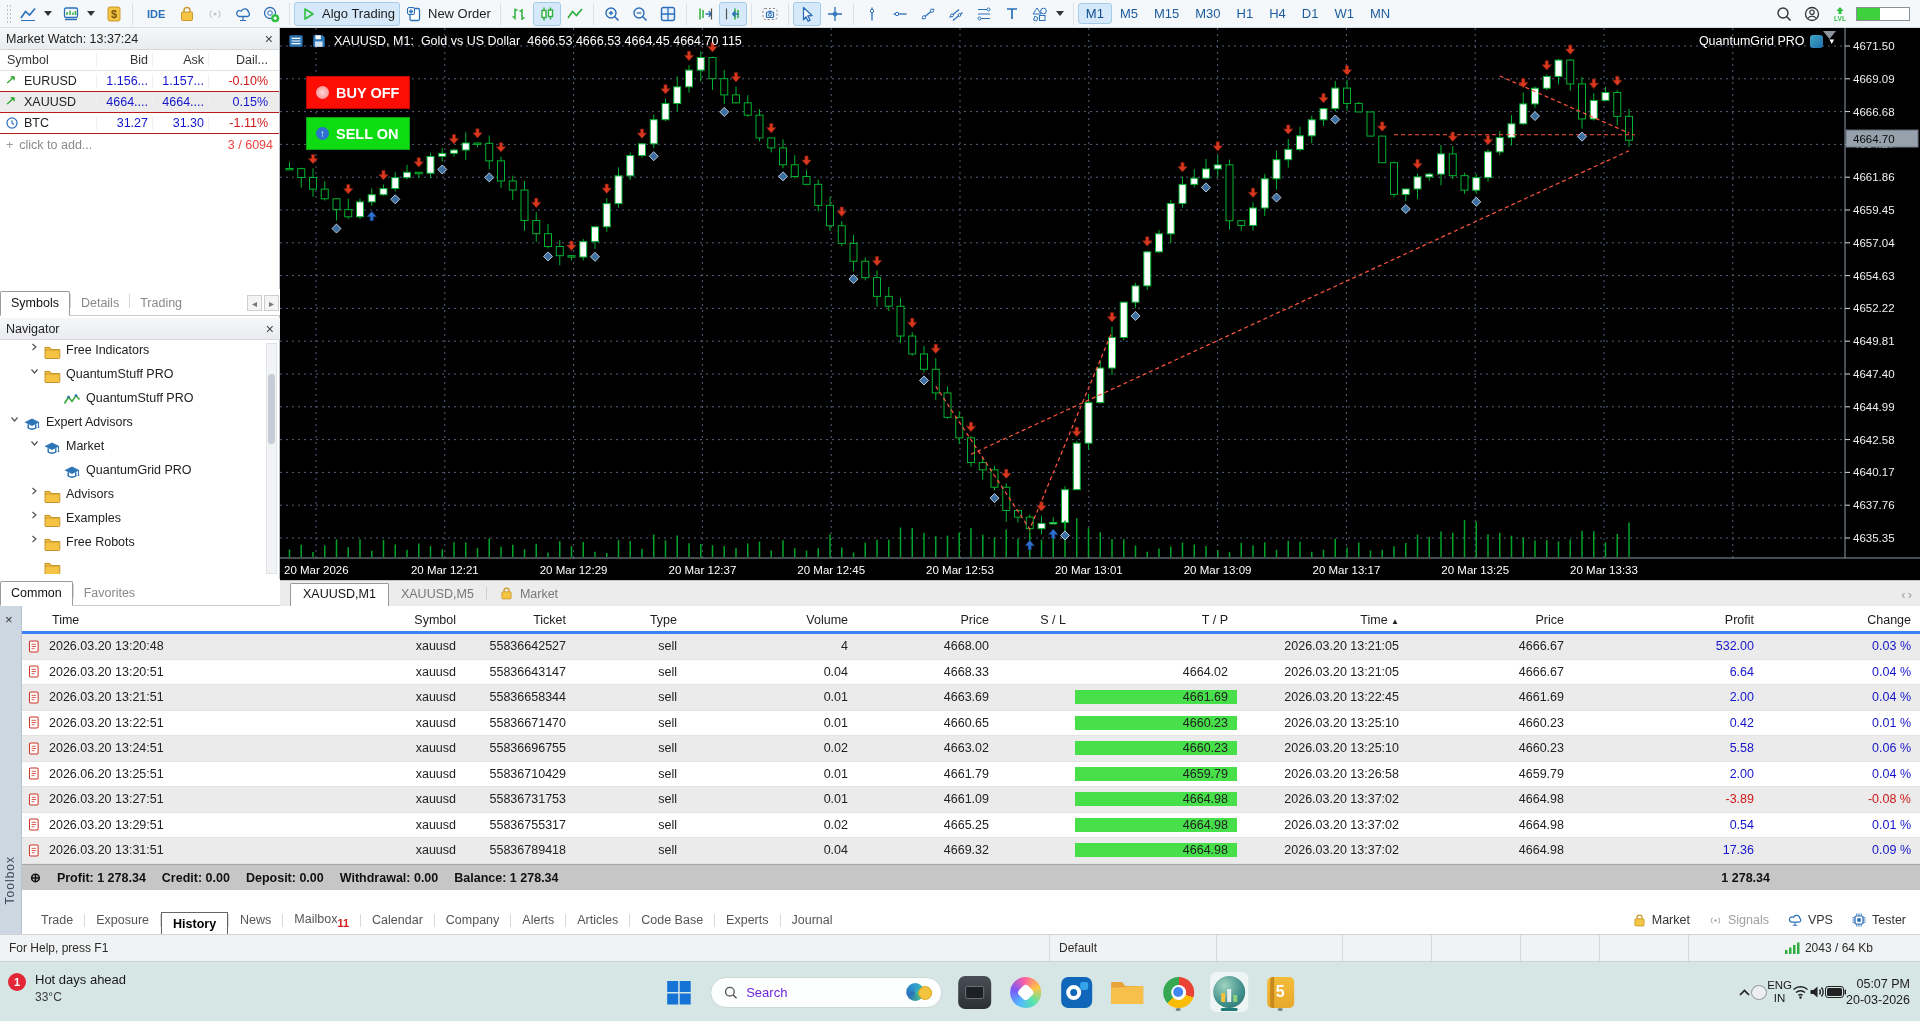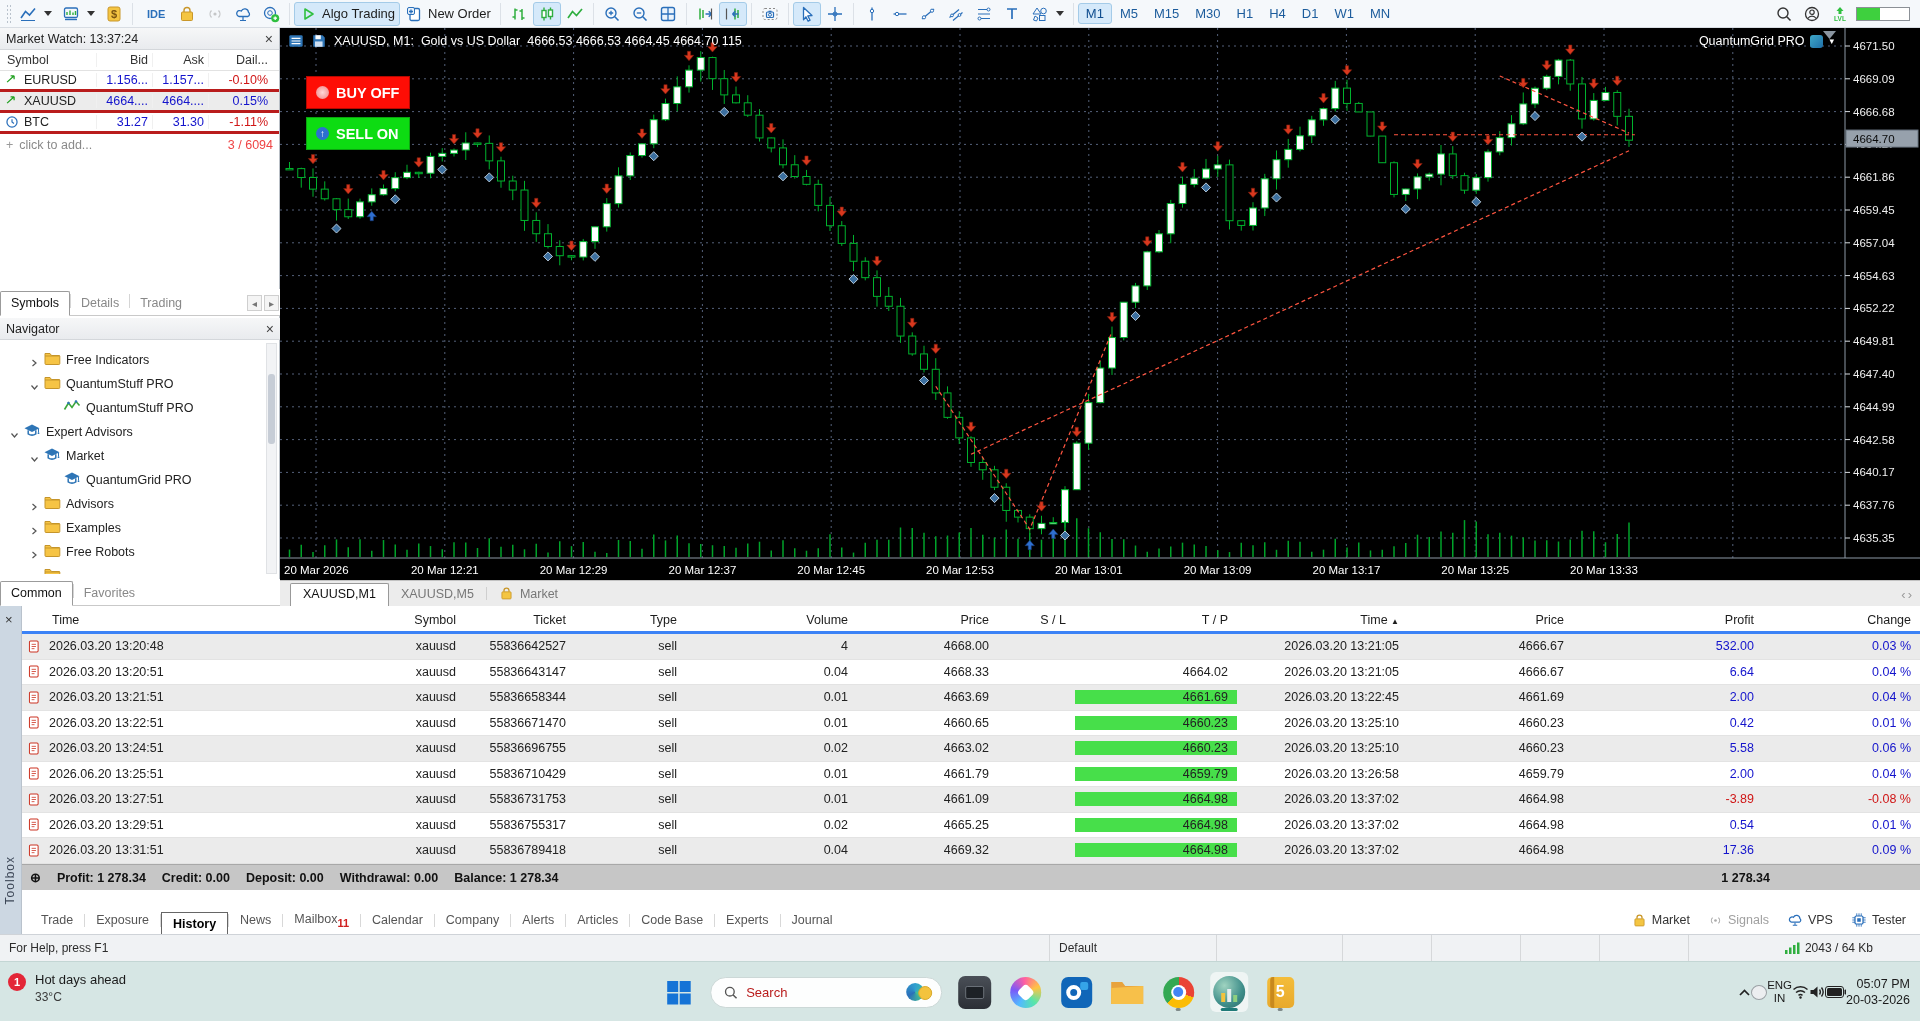--- a/index.html
+++ b/index.html
@@ -21,36 +21,36 @@
 .tb-tf{font-size:13px;color:#1c5c9c;padding:2px 7px;border-radius:3px;border:1px solid transparent}
 .tb-tf.active{background:#d5e9fa;border-color:#a4cbe8;color:#0f4d8f}
 #tb-progress{width:54px;height:14px;border:1px solid #8b9096;background:#fff;margin:0 6px 0 2px}
 #tb-progress>div{height:100%;background:#3ed03e}
 
 
 #left-panel{position:absolute;left:0;top:28px;width:280px;height:578px;background:#fff;border-right:1px solid #b9bfc6}
 .panel-head{height:22px;background:linear-gradient(#f6f7f8,#e9ebee);border-bottom:1px solid #d4d7db;display:flex;align-items:center;padding:0 6px;font-size:12.5px;color:#222}
 .panel-head .x{margin-left:auto;font-size:14px;color:#444;line-height:1;cursor:default}
 #mw-table{font-size:12.5px}
-.mw-row{display:flex;height:21px;align-items:center;border-bottom:3px solid #b91c1c}
+.mw-row{display:flex;height:21px;align-items:center;border-bottom:1px solid #b91c1c}
 .mw-row.head{color:#333;border-bottom:1px solid #e2e2e2}
 .mw-row.sel{background:#ececec}
 .mw-c0{width:96px;display:flex;align-items:center;gap:5px;padding-left:5px}
 .mw-c1,.mw-c2{width:56px;text-align:right;padding-right:4px;border-left:1px solid #f0f0f0}
 .mw-c3{width:66px;text-align:right;padding-right:6px;border-left:1px solid #f0f0f0}
 .blue{color:#1414cc}.red{color:#d01616}
 #mw-add{display:flex;align-items:center;height:21px;color:#8a8a8a;padding:0 6px;font-size:12.5px}
 #mw-add .cnt{margin-left:auto;color:#ef4444}
 .tabstrip{position:absolute;left:0;width:280px;height:27px;border-bottom:1px solid #c9c9c9;display:flex;align-items:flex-end;background:#fff}
 .mtab{padding:4px 10px 5px;font-size:12.5px;color:#888;position:relative}
 .mtab.active{color:#111;border:1px solid #9b9b9b;border-bottom:1px solid #fff;background:#fff;margin-bottom:-1px;border-radius:2px 2px 0 0}
 .mtab-sep{width:1px;height:14px;background:#d5d5d5;margin:0 0 7px}
 .mini-arr{width:15px;height:16px;border:1px solid #cfcfcf;background:#f4f4f4;color:#777;font-size:10px;display:flex;align-items:center;justify-content:center;margin:0 1px 4px}
 #nav-tree{position:absolute;left:0;top:315px;width:268px;height:231px;overflow:hidden;font-size:12.5px}
-.tree-row{display:flex;align-items:flex-end;height:24px;white-space:nowrap}
+.tree-row{display:flex;align-items:flex-start;height:24px;white-space:nowrap}
 .tree-exp{width:12px;display:flex;justify-content:center}
 .tree-ic{margin:0 5px 0 3px;flex:none}
 #nav-scroll{position:absolute;right:2px;top:315px;width:11px;height:231px;background:#f2f3f5;border:1px solid #e0e2e5}
 #nav-scroll .thumb{position:absolute;left:1px;top:30px;width:7px;height:70px;background:#c7cdd6;border-radius:3px}
 
 
 #chart-area{position:absolute;left:280px;top:28px;width:1640px;height:552px;background:#000}
 #chart-ohlc{position:absolute;left:8px;top:5px;display:flex;align-items:center;gap:7px;color:#fff;font-size:12.5px;white-space:nowrap}
 #buy-btn,#sell-btn{position:absolute;left:26px;width:104px;height:33px;display:flex;align-items:center;gap:7px;padding:0 9px;color:#fff;font-weight:bold;font-size:14.5px;cursor:default}
 #buy-btn{top:48px;background:#fe0d05;border:1px solid #b50800}
@@ -96,21 +96,21 @@
 #taskbar{position:absolute;left:0;top:961px;width:1920px;height:60px;background:#d6e6e4;border-top:1px solid #c3d6d4}
 #tb-weather{position:absolute;left:8px;top:10px;display:flex;gap:9px;align-items:flex-start}
 #tb-weather .badge{width:18px;height:18px;border-radius:50%;background:#e32637;color:#fff;font-size:11px;font-weight:bold;display:flex;align-items:center;justify-content:center;margin-top:1px}
 #tb-weather .l1{font-size:13px;color:#1b1b1b}
 #tb-weather .l2{font-size:12px;color:#3a3a3a;margin-top:3px}
 #tb-center{position:absolute;left:50%;top:0;height:60px;transform:translateX(-47%);display:flex;align-items:center;gap:13px}
 .tk-app{width:38px;height:40px;border-radius:6px;display:flex;align-items:center;justify-content:center;position:relative}
 .tk-app.running:after{content:"";position:absolute;bottom:1px;left:50%;transform:translateX(-50%);width:5px;height:3px;border-radius:2px;background:#7f8a8a}
 .tk-app.activeapp{background:rgba(255,255,255,.6)}
 .tk-app.activeapp:after{content:"";position:absolute;bottom:1px;left:50%;transform:translateX(-50%);width:17px;height:3px;border-radius:2px;background:#1f7a78}
-#search-pill{width:232px;height:31px;border-radius:16px;background:#fdfefe;border:1px solid #ccd8d7;display:flex;align-items:center;gap:8px;padding:0 5px 0 12px;color:#b91c1c;font-size:13px}
+#search-pill{width:232px;height:31px;border-radius:16px;background:#fdfefe;border:1px solid #ccd8d7;display:flex;align-items:center;gap:8px;padding:0 5px 0 12px;color:#6d28d9;font-size:13px}
 #search-pill .orbwrap{margin-left:auto;position:relative;width:30px;height:24px}
 #search-pill .orb{position:absolute;left:0;top:3px;width:18px;height:18px;border-radius:50%;background:conic-gradient(#2f9fd0,#45c48f,#2a6fba,#2f9fd0)}
 #search-pill .moon{position:absolute;left:12px;top:6px;width:14px;height:14px;border-radius:50%;background:#f3c33d;border:1px solid #d9a92a}
 #tb-tray{position:absolute;right:10px;top:0;height:60px;display:flex;align-items:center;}
 .lang{font-size:11.5px;line-height:1.15;text-align:center;color:#1b1b1b}
 .clock{font-size:12.5px;text-align:right;color:#1b1b1b;line-height:1.3}
 .trayc{width:16px;height:15px;border-radius:50%;background:#eceef0;border:1px solid #9aa0a4}
 </style>
 </head>
 <body>

